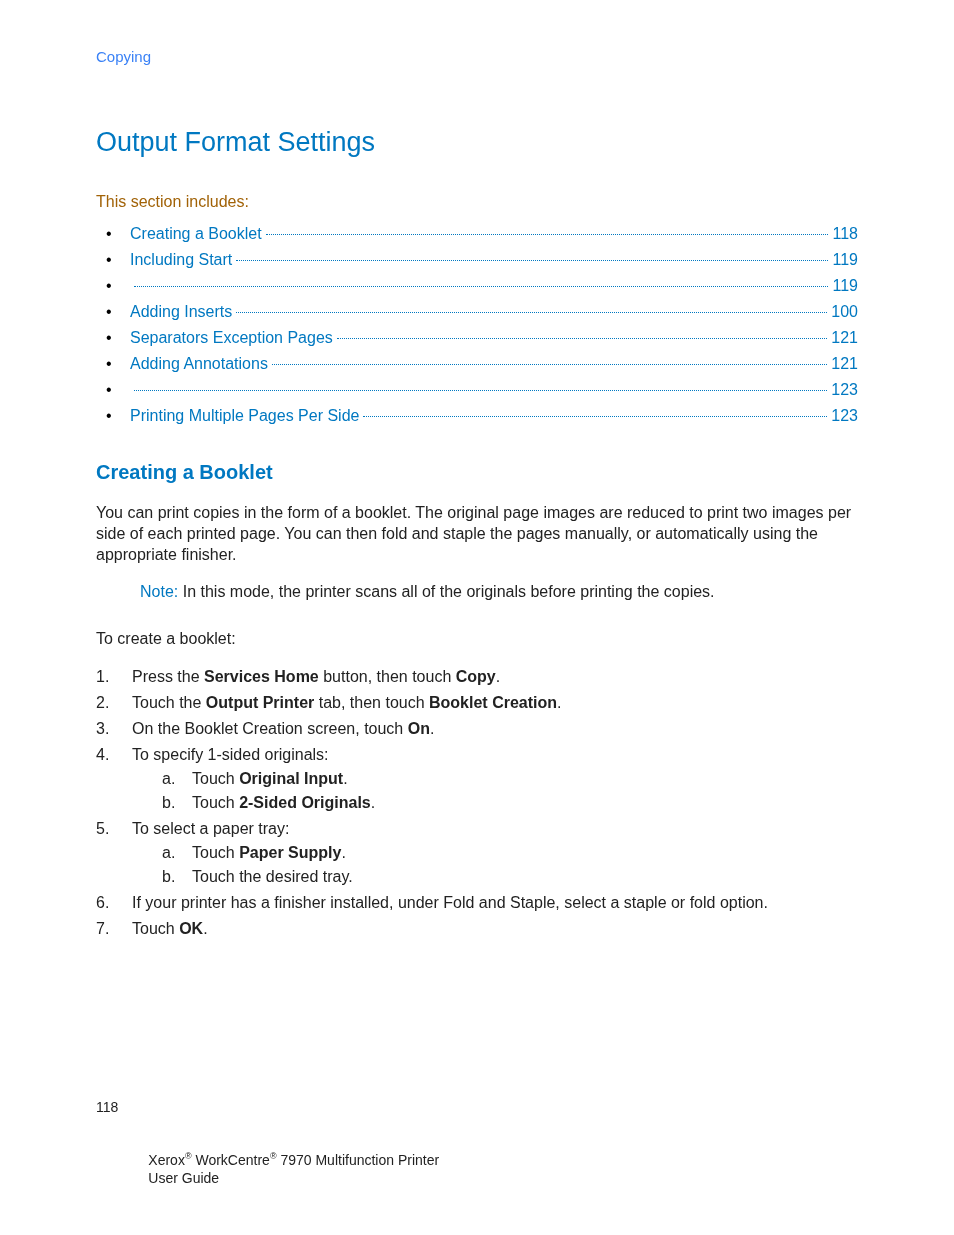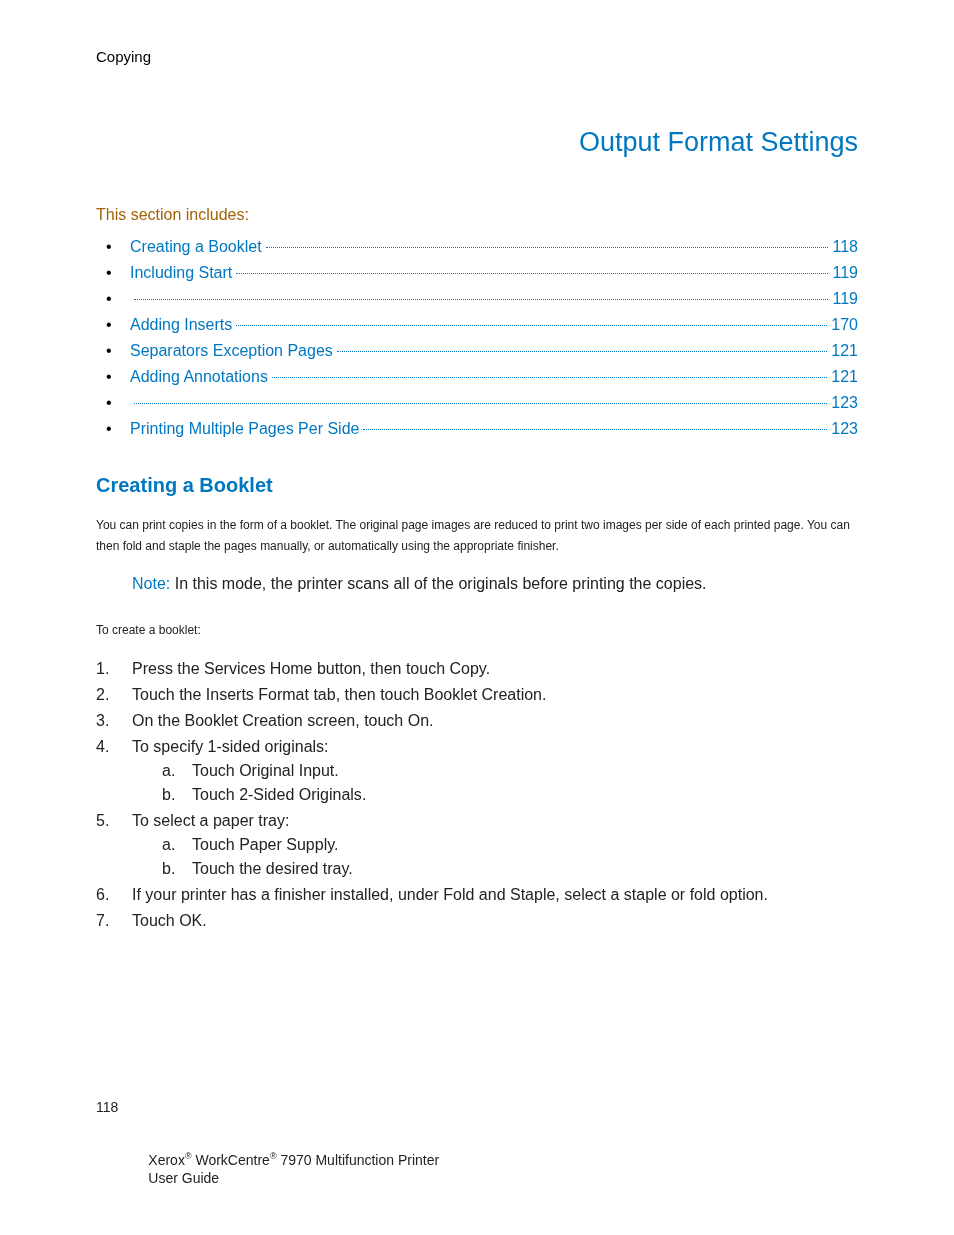--- a/index.html
+++ b/index.html
@@ -7,29 +7,28 @@
       width: 954px;
       height: 1235px;
       background: #fff;
       font-family: "Segoe UI", Arial, sans-serif;
       padding: 48px 96px 48px 96px;
       position: relative;
       color: #000;
     }
     .header-label {
       font-size: 15px;
-      color: #000000;
+      color: #3b82f6;
       margin-bottom: 62px;
     }
     h1.section-title {
       font-size: 27px;
       color: #0078c1;
       font-weight: 400;
-      margin-bottom: 48px;
-      text-align: right;
+      margin-bottom: 35px;
     }
     .intro-line {
       font-size: 16px;
       color: #a16207;
       margin-bottom: 10px;
     }
     ul.toc {
       list-style: none;
       padding-left: 0;
       margin-bottom: 32px;
@@ -71,35 +70,36 @@
       white-space: nowrap;
     }
     h2.sub-heading {
       font-size: 20px;
       color: #0078c1;
       font-weight: 700;
       margin-bottom: 18px;
       margin-top: 10px;
     }
     p.body {
-      font-size: 12px;
+      font-size: 16px;
       color: #222;
       line-height: 21px;
       margin-bottom: 16px;
     }
     .note-block {
       margin-left: 36px;
       margin-bottom: 26px;
       margin-top: 10px;
       font-size: 16px;
       color: #222;
       line-height: 21px;
     }
     .note-label {
       color: #0078c1;
+      margin-left: 8px;
     }
     ol.steps {
       list-style: none;
       counter-reset: step;
       padding-left: 0;
       font-size: 16px;
       color: #222;
     }
     ol.steps > li {
       counter-increment: step;
@@ -124,21 +124,21 @@
       position: relative;
       padding-left: 30px;
       line-height: 24px;
     }
     ol.substeps > li::before {
       content: counter(sub, lower-alpha) ".";
       position: absolute;
       left: 0;
       top: 0;
     }
-    .bold { font-weight: 400; text-align: center; }
+    .bold { font-weight: 700; text-align: center; }
     .footer {
       position: absolute;
       bottom: 48px;
       left: 96px;
       font-size: 14px;
       color: #222;
       display: flex;
       align-items: flex-start;
     }
     .footer-page {
@@ -177,21 +177,21 @@
   <li>
       <div class="toc-row">
         <span class="toc-dots"></span>
         <span class="toc-page">119</span>
       </div>
     </li>
   <li>
       <div class="toc-row">
         <a href="#" class="toc-link">Adding Inserts</a>
         <span class="toc-dots"></span>
-        <span class="toc-page">170</span>
+        <span class="toc-page">100</span>
       </div>
     </li>
   <li>
       <div class="toc-row">
         <a href="#" class="toc-link">Separators Exception Pages</a>
         <span class="toc-dots"></span>
         <span class="toc-page">121</span>
       </div>
     </li>
   <li>
@@ -221,21 +221,21 @@
 <p class="body">You can print copies in the form of a booklet. The original page images are reduced to print two images per side of each printed page. You can then fold and staple the pages manually, or automatically using the appropriate finisher.</p>
 
 <p class="note-block">
   <span class="note-label">Note:</span><span> In this mode, the printer scans all of the originals before printing the copies.</span>
 </p>
 
 <p class="body">To create a booklet:</p>
 
 <ol class="steps">
   <li><span>Press the </span><span class="bold">Services Home</span><span> button, then touch </span><span class="bold">Copy</span><span>.</span></li>
-  <li><span>Touch the </span><span class="bold">Inserts Format</span><span> tab, then touch </span><span class="bold">Booklet Creation</span><span>.</span></li>
+  <li><span>Touch the </span><span class="bold">Output Printer</span><span> tab, then touch </span><span class="bold">Booklet Creation</span><span>.</span></li>
   <li><span>On the Booklet Creation screen, touch </span><span class="bold">On</span><span>.</span></li>
   <li><span>To specify 1-sided originals:</span>
     <ol class="substeps">
       <li><span>Touch </span><span class="bold">Original Input</span><span>.</span></li>
       <li><span>Touch </span><span class="bold">2-Sided Originals</span><span>.</span></li>
     </ol>
   </li>
   <li><span>To select a paper tray:</span>
     <ol class="substeps">
       <li><span>Touch </span><span class="bold">Paper Supply</span><span>.</span></li>

